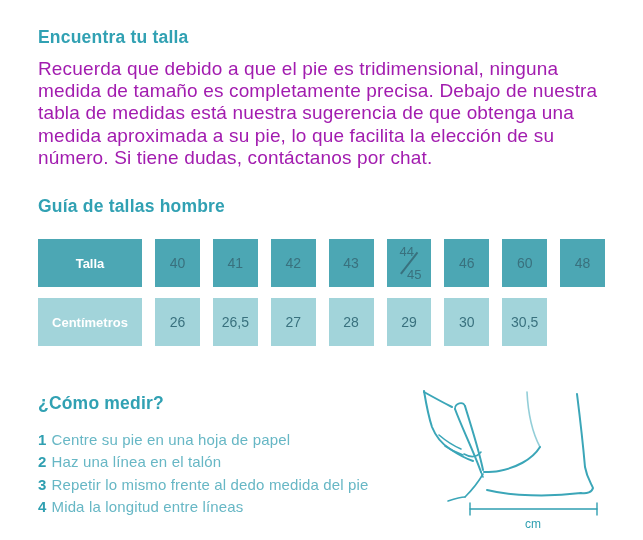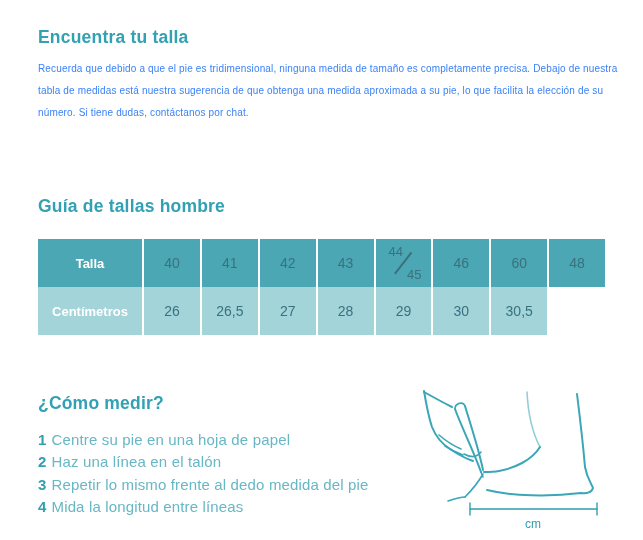--- a/index.html
+++ b/index.html
@@ -15,29 +15,30 @@
   .heading {
     position:absolute; left:38px;
     font-size:17.5px; font-weight:bold; color:#31a1b3; letter-spacing:0.2px;
   }
   #intro-title   { top:27px; }
   #guide-title   { top:196px; }
   #measure-title { top:393px; }
 
   .intro-body {
     position:absolute; left:38px; top:58px; width:586px;
-    font-size:10px; line-height:22.2px; color:#3b82f6; letter-spacing:0.15px;
+    font-size:19px; line-height:22.2px; color:#a21caf; letter-spacing:0.15px;
   }
 
   
   .size-table {
     position:absolute; left:38px; top:239px; width:567px;
     display:grid;
     grid-template-columns:104px repeat(8, 1fr);
     grid-auto-rows:48px;
+    gap:11px;
   }
   .cell {
     display:flex; align-items:center; justify-content:center;
     font-size:14px; color:#39717e; position:relative;
   }
   .cell.hdr  { background:#4ca7b4; }
   .cell.row2 { background:#a2d4da; }
   .cell.sep  { border-left:2px solid #ffffff; }
   .cell.lbl  { color:#ffffff; font-weight:bold; font-size:13px; }
   .split-top    { position:absolute; top:5px;  left:13px;  font-size:13px; }

